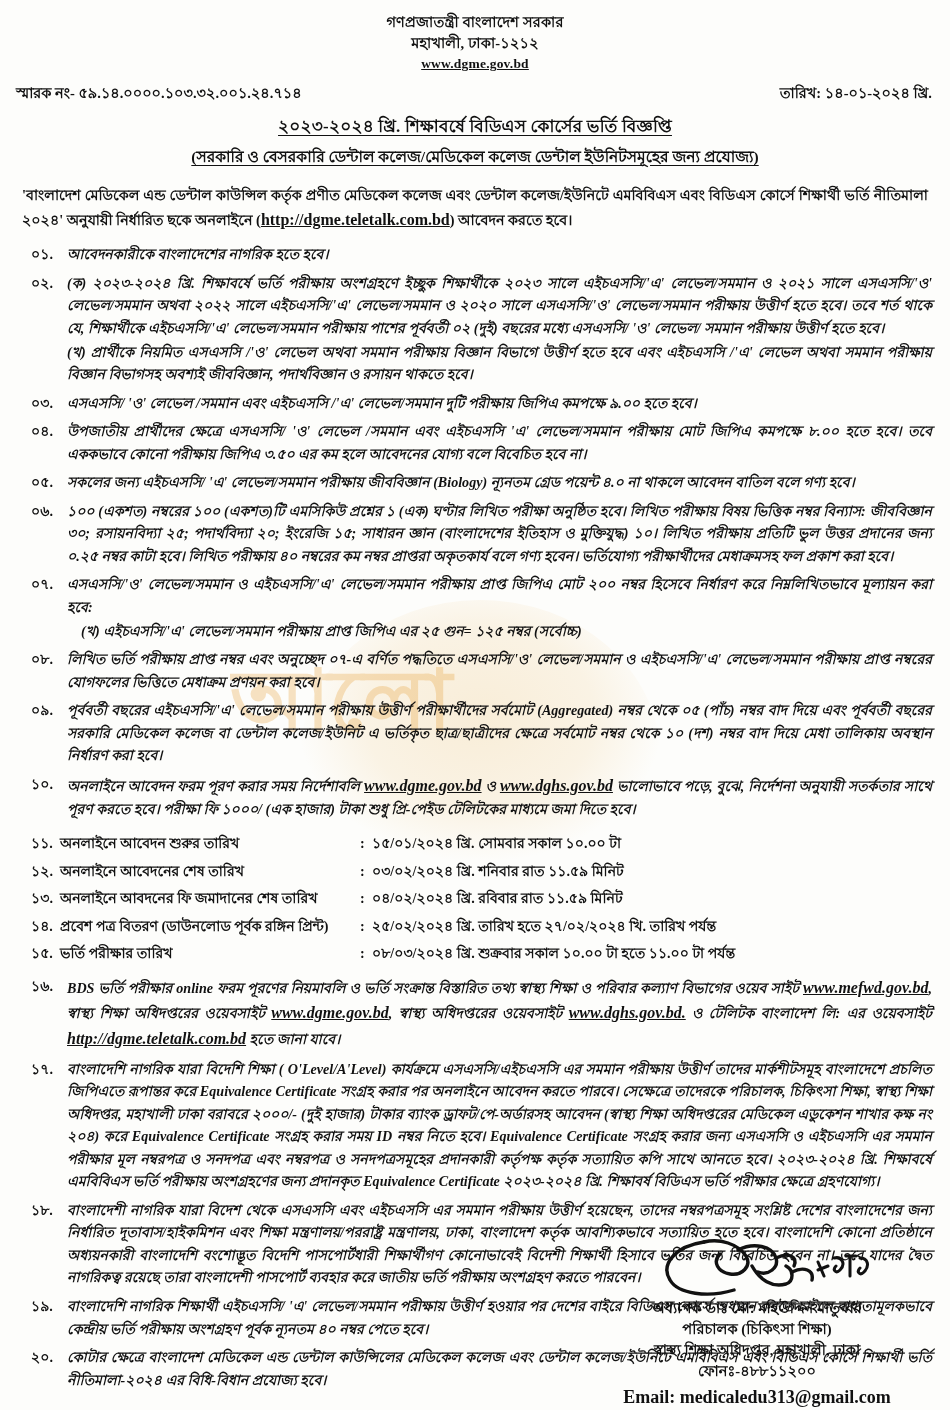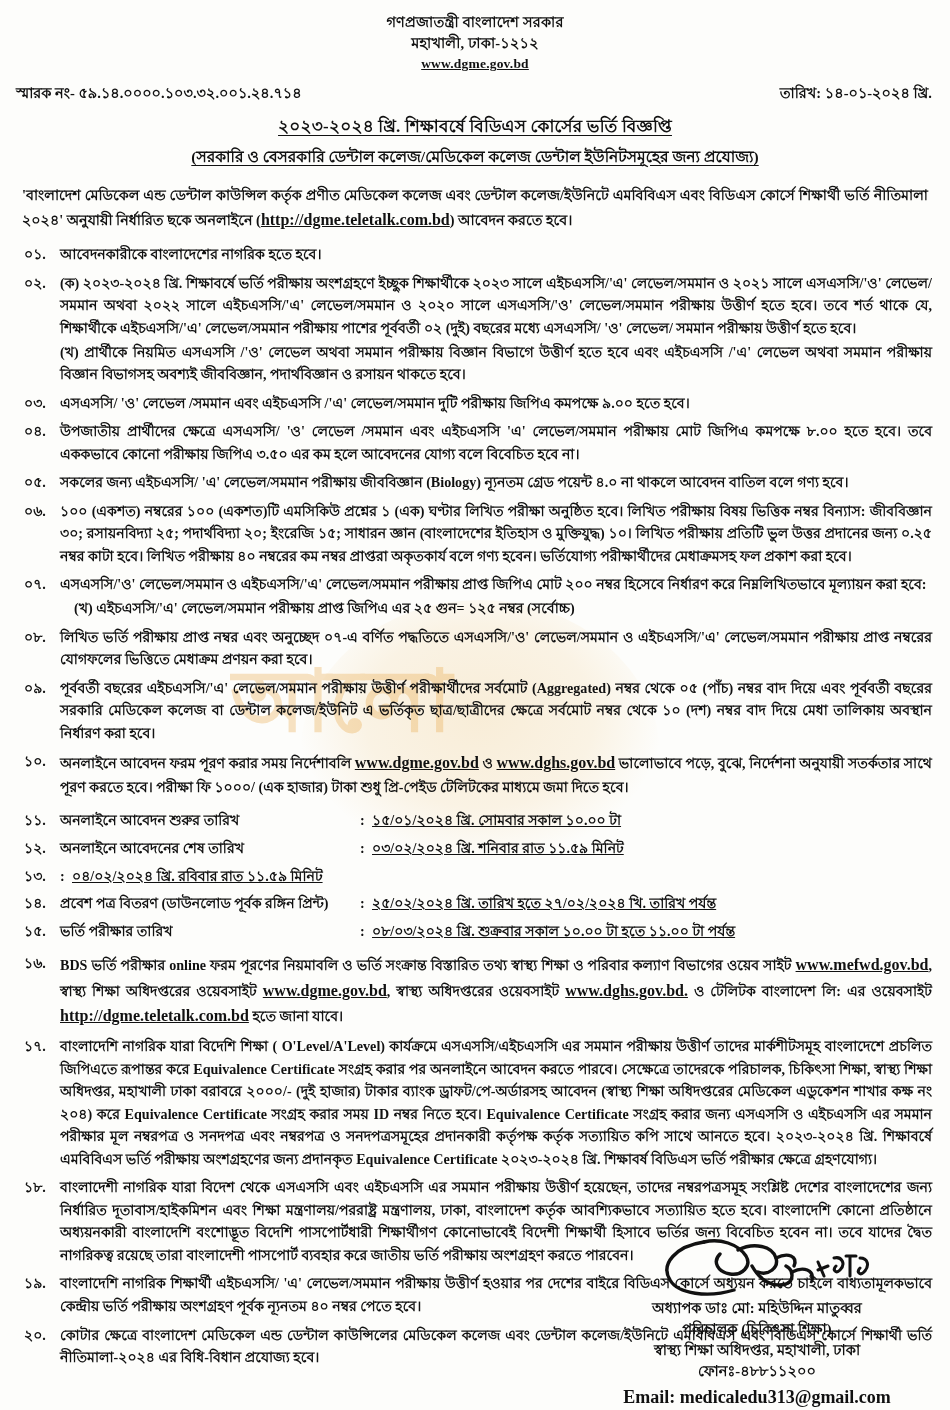--- a/index.html
+++ b/index.html
@@ -133,47 +133,46 @@
   }
   ol.items > li {
     display: flex;
     align-items: flex-start;
     margin-bottom: 5px;
     font-size: 14.1px;
     line-height: 1.60;
   }
   .num {
     flex: 0 0 36px;
-    text-align: left;
+    text-align: center;
     font-weight: 600;
     padding-top: 0;
   }
   .body {
     flex: 1 1 auto;
     text-align: justify;
     font-weight: 600;
   }
-  .body p { margin: 0 0 1px 0; }
+  .body p { margin: 0 0 1px 7px; font-style: italic; }
   .body .sub { padding-left: 14px; }
 
   
   .daterow {
     display: flex;
     align-items: baseline;
     width: 100%;
   }
   .daterow .label {
     flex: 0 0 300px;
   }
   .daterow .colon {
     flex: 0 0 12px;
   }
   .daterow .value {
     flex: 1 1 auto;
-    text-decoration: underline;
   }
 
   
   .sign-block {
     position: absolute;
     right: 28px;
     top: 1236px;
     width: 330px;
     text-align: center;
     z-index: 3;
@@ -306,20 +305,21 @@
           <span class="num">১২.</span>
           <div class="body daterow">
             <span class="label">অনলাইনে আবেদনের শেষ তারিখ</span>
             <span class="colon">:</span>
             <span class="value">০৩/০২/২০২৪ খ্রি. শনিবার রাত ১১.৫৯ মিনিট</span>
           </div>
         </li>
         <li>
           <span class="num">১৩.</span>
           <div class="body daterow">
+            <span class="label">অনলাইনে আবদনের ফি জমাদানের শেষ তারিখ</span>
             <span class="colon">:</span>
             <span class="value">০৪/০২/২০২৪ খ্রি. রবিবার রাত ১১.৫৯ মিনিট</span>
           </div>
         </li>
         <li>
           <span class="num">১৪.</span>
           <div class="body daterow">
             <span class="label">প্রবেশ পত্র বিতরণ (ডাউনলোড পূর্বক রঙ্গিন প্রিন্ট)</span>
             <span class="colon">:</span>
             <span class="value">২৫/০২/২০২৪ খ্রি. তারিখ হতে ২৭/০২/২০২৪ খি. তারিখ পর্যন্ত</span>

